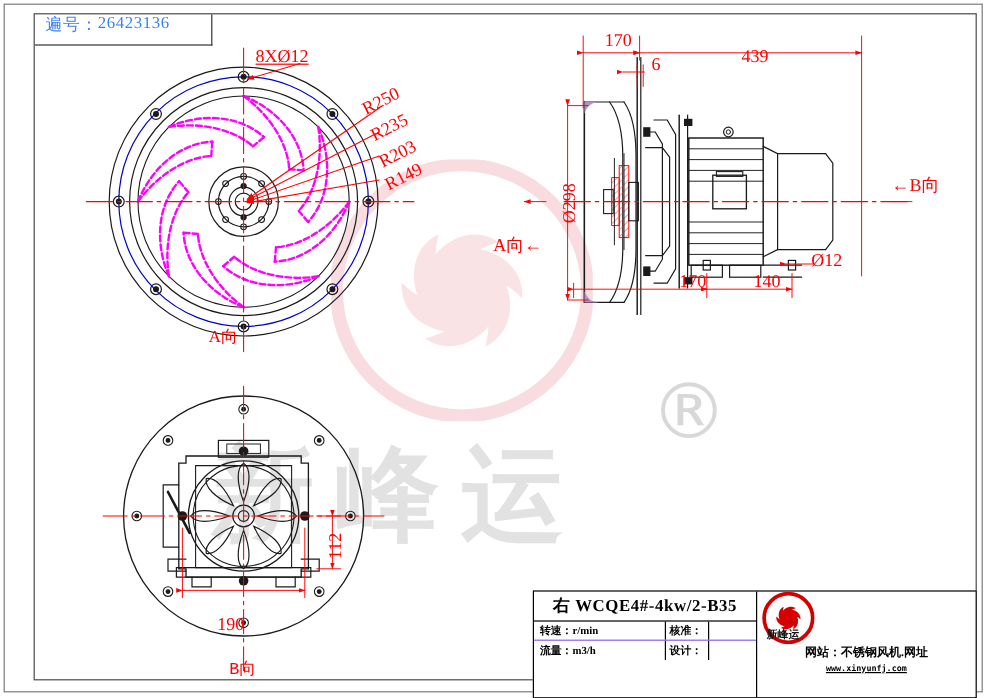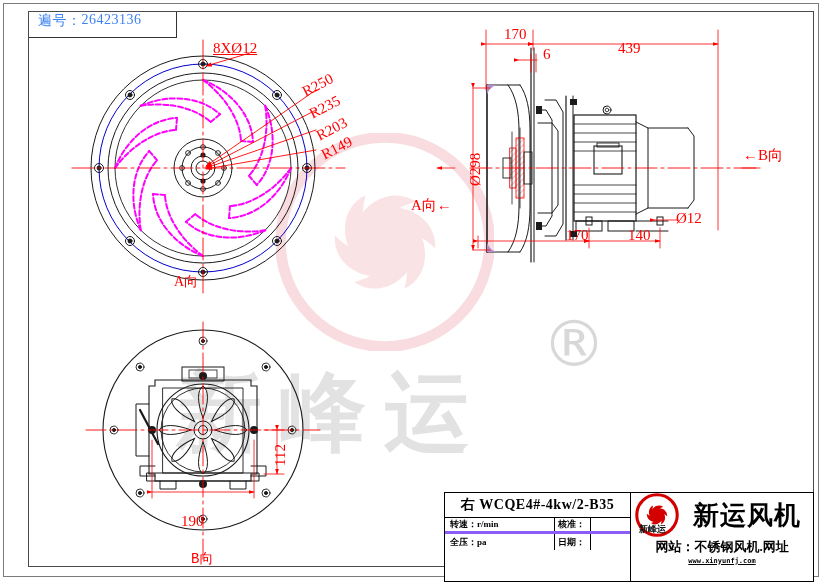--- a/index.html
+++ b/index.html
@@ -40,35 +40,35 @@
 
   
   .tb{position:absolute;left:444px;top:492px;width:370px;height:90px;
       border:1.4px solid #000;box-sizing:border-box;background:#fff;}
   .tb-left{position:absolute;left:0;top:0;width:186px;height:100%;
            border-right:1.4px solid #000;box-sizing:border-box;}
   .tb-title{height:25px;border-bottom:1.2px solid #000;box-sizing:border-box;
             display:flex;align-items:center;justify-content:center;
             font-size:14px;font-weight:bold;letter-spacing:.5px;
             font-family:"Liberation Serif",serif;}
-  .tb-row{height:16px;display:flex;border-bottom:3px solid #8b5cf6;box-sizing:border-box;}
+  .tb-row{height:16px;display:flex;border-bottom:1px solid #8b5cf6;box-sizing:border-box;}
   .tb-row:last-child{border-bottom:none;}
   .tb-c1{width:110px;border-right:1px solid #000;box-sizing:border-box;
          display:flex;align-items:center;padding-left:5px;font-size:9px;font-weight:bold;}
   .tb-c2{width:36px;border-right:1px solid #000;box-sizing:border-box;
          display:flex;align-items:center;padding-left:3px;font-size:9px;font-weight:bold;}
   .tb-c3{flex:1;}
   .tb-right{position:absolute;left:186px;top:0;right:0;height:100%;}
   .brand-row{display:flex;align-items:center;height:44px;padding-left:4px;}
   .brand-mark{width:44px;height:44px;position:relative;flex:0 0 auto;}
   .brand-sub{position:absolute;left:4px;top:30px;font-size:9px;color:#111;
              font-weight:bold;font-family:"DejaVu Sans",sans-serif;}
   .brand-name{font-size:26px;font-weight:bold;margin-left:14px;letter-spacing:1px;
               font-family:"DejaVu Sans","Liberation Sans",sans-serif;color:#000;}
-  .brand-web{text-align:center;font-size:13px;line-height:1.35;color:#000;
+  .brand-web{text-align:center;font-size:10px;line-height:1.35;color:#000;
              font-weight:bold;margin-top:1px;}
   .brand-url{font-family:"DejaVu Sans Mono","Liberation Mono",monospace;font-size:7px;text-decoration:underline;}
 </style>
 </head>
 <body>
 
 <div id="sheet">
 
   <svg class="wm-logo" viewBox="0 0 200 200">
     <circle cx="100" cy="100" r="96" fill="none" stroke="#f7d7da" stroke-width="10"></circle>
@@ -406,22 +406,22 @@
 
   <div class="tb">
     <div class="tb-left">
       <div class="tb-title">右  WCQE4#-4kw/2-B35</div>
       <div class="tb-row">
         <div class="tb-c1">转速：r/min</div>
         <div class="tb-c2">核准：</div>
         <div class="tb-c3"></div>
       </div>
       <div class="tb-row">
-        <div class="tb-c1">全压：pa</div>
-        <div class="tb-c2">日期：</div>
+        <div class="tb-c1">流量：m3/h</div>
+        <div class="tb-c2">设计：</div>
         <div class="tb-c3"></div>
       </div>
     </div>
 
     <div class="tb-right">
       <div class="brand-row">
         <div class="brand-mark">
           <svg viewBox="0 0 100 100" width="44" height="44">
             <circle cx="50" cy="50" r="46" fill="none" stroke="#d40000" stroke-width="7"></circle>
             <g fill="#d40000">
@@ -429,20 +429,19 @@
               <path d="M50 34 C64 33 74 42 73 53 C66 46 58 43 50 45 Z" transform="rotate(0 50 50)"></path>
               <path d="M50 34 C64 33 74 42 73 53 C66 46 58 43 50 45 Z" transform="rotate(60 50 50)"></path>
               <path d="M50 34 C64 33 74 42 73 53 C66 46 58 43 50 45 Z" transform="rotate(120 50 50)"></path>
               <path d="M50 34 C64 33 74 42 73 53 C66 46 58 43 50 45 Z" transform="rotate(180 50 50)"></path>
               <path d="M50 34 C64 33 74 42 73 53 C66 46 58 43 50 45 Z" transform="rotate(240 50 50)"></path>
               <path d="M50 34 C64 33 74 42 73 53 C66 46 58 43 50 45 Z" transform="rotate(300 50 50)"></path>
             </g>
           </svg>
           <div class="brand-sub">新峰运</div>
         </div>
-        <div class="brand-name">新运风机</div>
       </div>
       <div class="brand-web">网站：不锈钢风机.网址</div>
       <div class="brand-web brand-url">www.xinyunfj.com</div>
     </div>
   </div>
 
 </div>
 
 </body></html>

